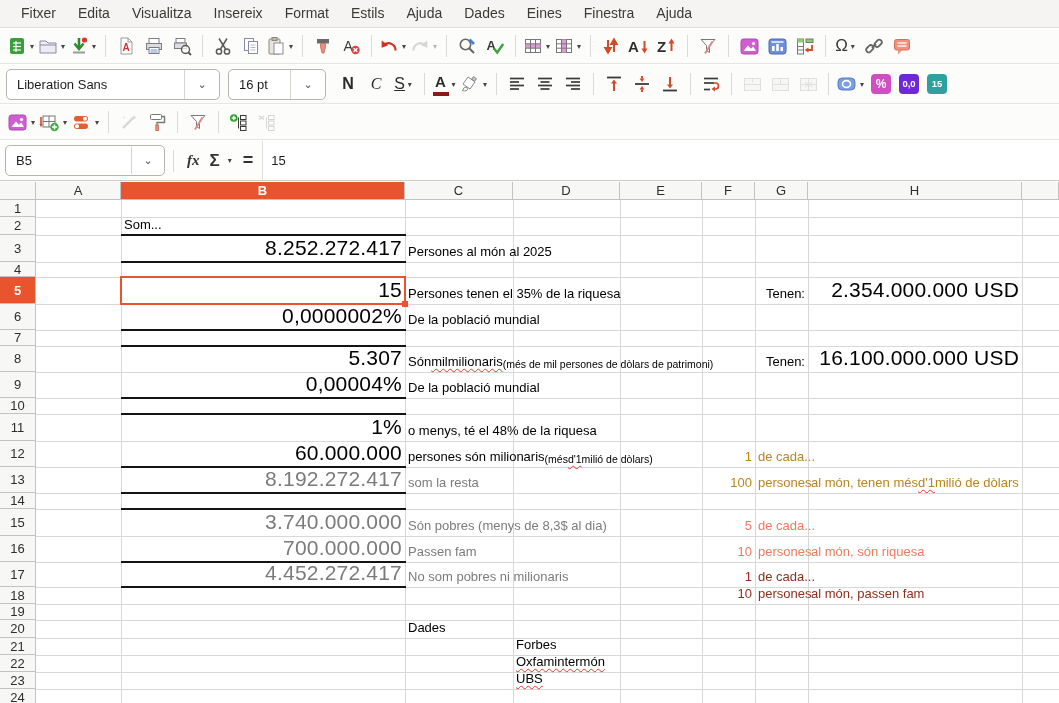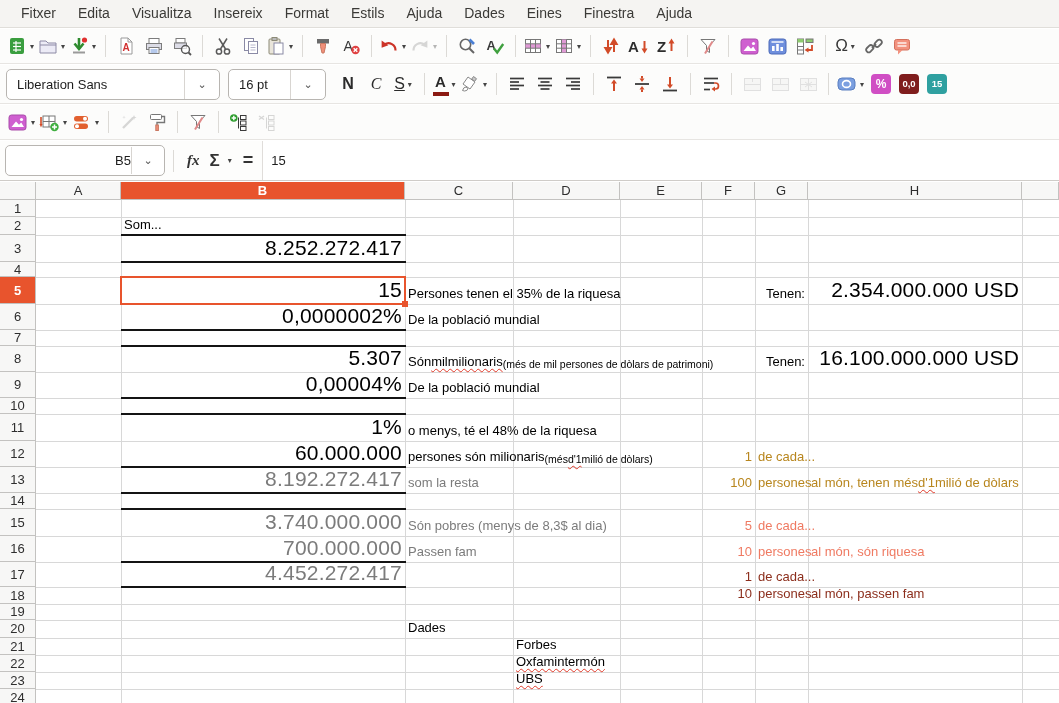--- a/index.html
+++ b/index.html
@@ -25,21 +25,21 @@
   .combo{height:29px;background:#fff;border:1px solid #b8b5b1;border-radius:5px;display:flex;align-items:center;margin-right:8px;}
   .combo .ctext{font-size:13px;color:#1d1d1d;padding:0 10px;flex:1;}
   .combo .cdiv{width:1px;height:100%;background:#d8d5d1;}
   .combo .chev{width:34px;text-align:center;color:#555;font-size:11px;}
   .fontA{font-size:15px;font-weight:bold;color:#2d2d2d;line-height:13px;}
   .fbar-sym{font-size:15px;color:#333;padding:0 5px;}
 
   
   #fbar{position:absolute;top:141px;left:0;width:100%;height:39px;background:#fdfdfc;border-bottom:1px solid #cfccc8;display:flex;align-items:center;}
   #namebox{width:158px;height:29px;margin-left:5px;background:#fff;border:1px solid #b8b5b1;border-radius:5px;display:flex;align-items:center;}
-  #namebox .ctext{font-size:13px;color:#1d1d1d;padding-left:10px;flex:1;text-align:right;}
+  #namebox .ctext{font-size:13px;color:#1d1d1d;padding-left:10px;flex:1;}
   #finput{flex:1;height:100%;background:#fff;border-left:1px solid #e0ddda;display:flex;align-items:center;font-size:13px;color:#1d1d1d;padding-left:8px;}
 
   
   #grid{position:absolute;top:182px;left:0;width:1059px;height:521px;background:#fff;}
   .colhdr,.rowhdr,#corner{position:absolute;background:#f7f7f6;border-right:1px solid #c3c2c0;border-bottom:1px solid #c3c2c0;box-sizing:border-box;font-size:13px;color:#2e2e2e;display:flex;align-items:center;justify-content:center;}
   .hdr-sel{background:#e8542d !important;color:#fff !important;font-weight:bold;}
   .gc{position:absolute;border-right:1px solid #d8d8d8;border-bottom:1px solid #d8d8d8;box-sizing:border-box;}
   .bline{position:absolute;background:#141414;height:2px;}
   .cellv{position:absolute;display:flex;align-items:flex-end;white-space:nowrap;font-size:13px;color:#000;padding:0 3px 2px 3px;box-sizing:border-box;line-height:1.15;}
   .cellv.right{justify-content:flex-end;}
@@ -439,21 +439,21 @@
         <svg width="21" height="20" viewBox="0 0 21 20">
           <rect x="2" y="4" width="17" height="12" rx="4" fill="#7b9fe0" stroke="#5b7fc0"></rect>
           <ellipse cx="10.5" cy="10" rx="4" ry="3.4" fill="none" stroke="#fff" stroke-width="1.6"></ellipse>
         </svg>
         <span class="drop">▾</span>
       </span>
     <span class="tbtn">
         <span class="sq" style="background:#d04ec4;font-size:12px">%</span>
       </span>
     <span class="tbtn">
-        <span class="sq" style="background:#7f1d1d">0,0</span>
+        <span class="sq" style="background:#6d28d9">0,0</span>
       </span>
     <span class="tbtn">
         <span class="sq" style="background:#2fa0a0">15</span>
       </span>
   </div>
 
   <div id="tb3" class="tbrow">
     <span class="tbtn">
         <svg width="21" height="21" viewBox="0 0 21 21">
           <rect x="2" y="3" width="17" height="15" rx="2.5" fill="#cf5fd0" stroke="#a94caa"></rect>
@@ -808,20 +808,23 @@
       <div class="bline" style="left: 121px; top: 310px; width: 285px;"></div>
       <div class="bline" style="left: 121px; top: 326px; width: 285px;"></div>
       <div class="bline" style="left: 121px; top: 379px; width: 285px;"></div>
       <div class="bline" style="left: 121px; top: 404px; width: 285px;"></div>
       <div class="cellv" style="top: 35px; height: 18px; left: 121px;">
         <span>Som...</span>
       </div>
       <div class="cellv right big" style="top: 53px; height: 27px; right: 654px;">
         <span>8.252.272.417</span>
       </div>
+      <div class="cellv" style="top: 53px; height: 27px; left: 405px;">
+        <span>Persones al món al 2025</span>
+      </div>
       <div class="cellv right big" style="top: 95px; height: 27px; right: 654px;">
         <span>15</span>
       </div>
       <div class="cellv" style="top: 95px; height: 27px; left: 405px;">
         <span>Persones tenen el 35% de la riquesa</span>
       </div>
       <div class="cellv right" style="top: 95px; height: 27px; right: 251px;">
         <span>Tenen:</span>
       </div>
       <div class="cellv right big" style="top: 95px; height: 27px; right: 37px;">
@@ -915,20 +918,23 @@
       </div>
       <div class="cellv salmontx" style="top: 354px; height: 26px; left: 755px;">
         <span>persones</span>
       </div>
       <div class="cellv salmontx" style="top: 354px; height: 26px; left: 808px;">
         <span>al món, són riquesa</span>
       </div>
       <div class="cellv right big graytx" style="top: 380px; height: 25px; right: 654px;">
         <span>4.452.272.417</span>
       </div>
+      <div class="cellv graytx" style="top: 380px; height: 25px; left: 405px;">
+        <span>No som pobres ni milionaris</span>
+      </div>
       <div class="cellv right darkredtx" style="top: 380px; height: 25px; right: 304px;">
         <span>1</span>
       </div>
       <div class="cellv darkredtx" style="top: 380px; height: 25px; left: 755px;">
         <span>de cada...</span>
       </div>
       <div class="cellv right darkredtx" style="top: 405px; height: 17px; right: 304px;">
         <span>10</span>
       </div>
       <div class="cellv darkredtx" style="top: 405px; height: 17px; left: 755px;">

